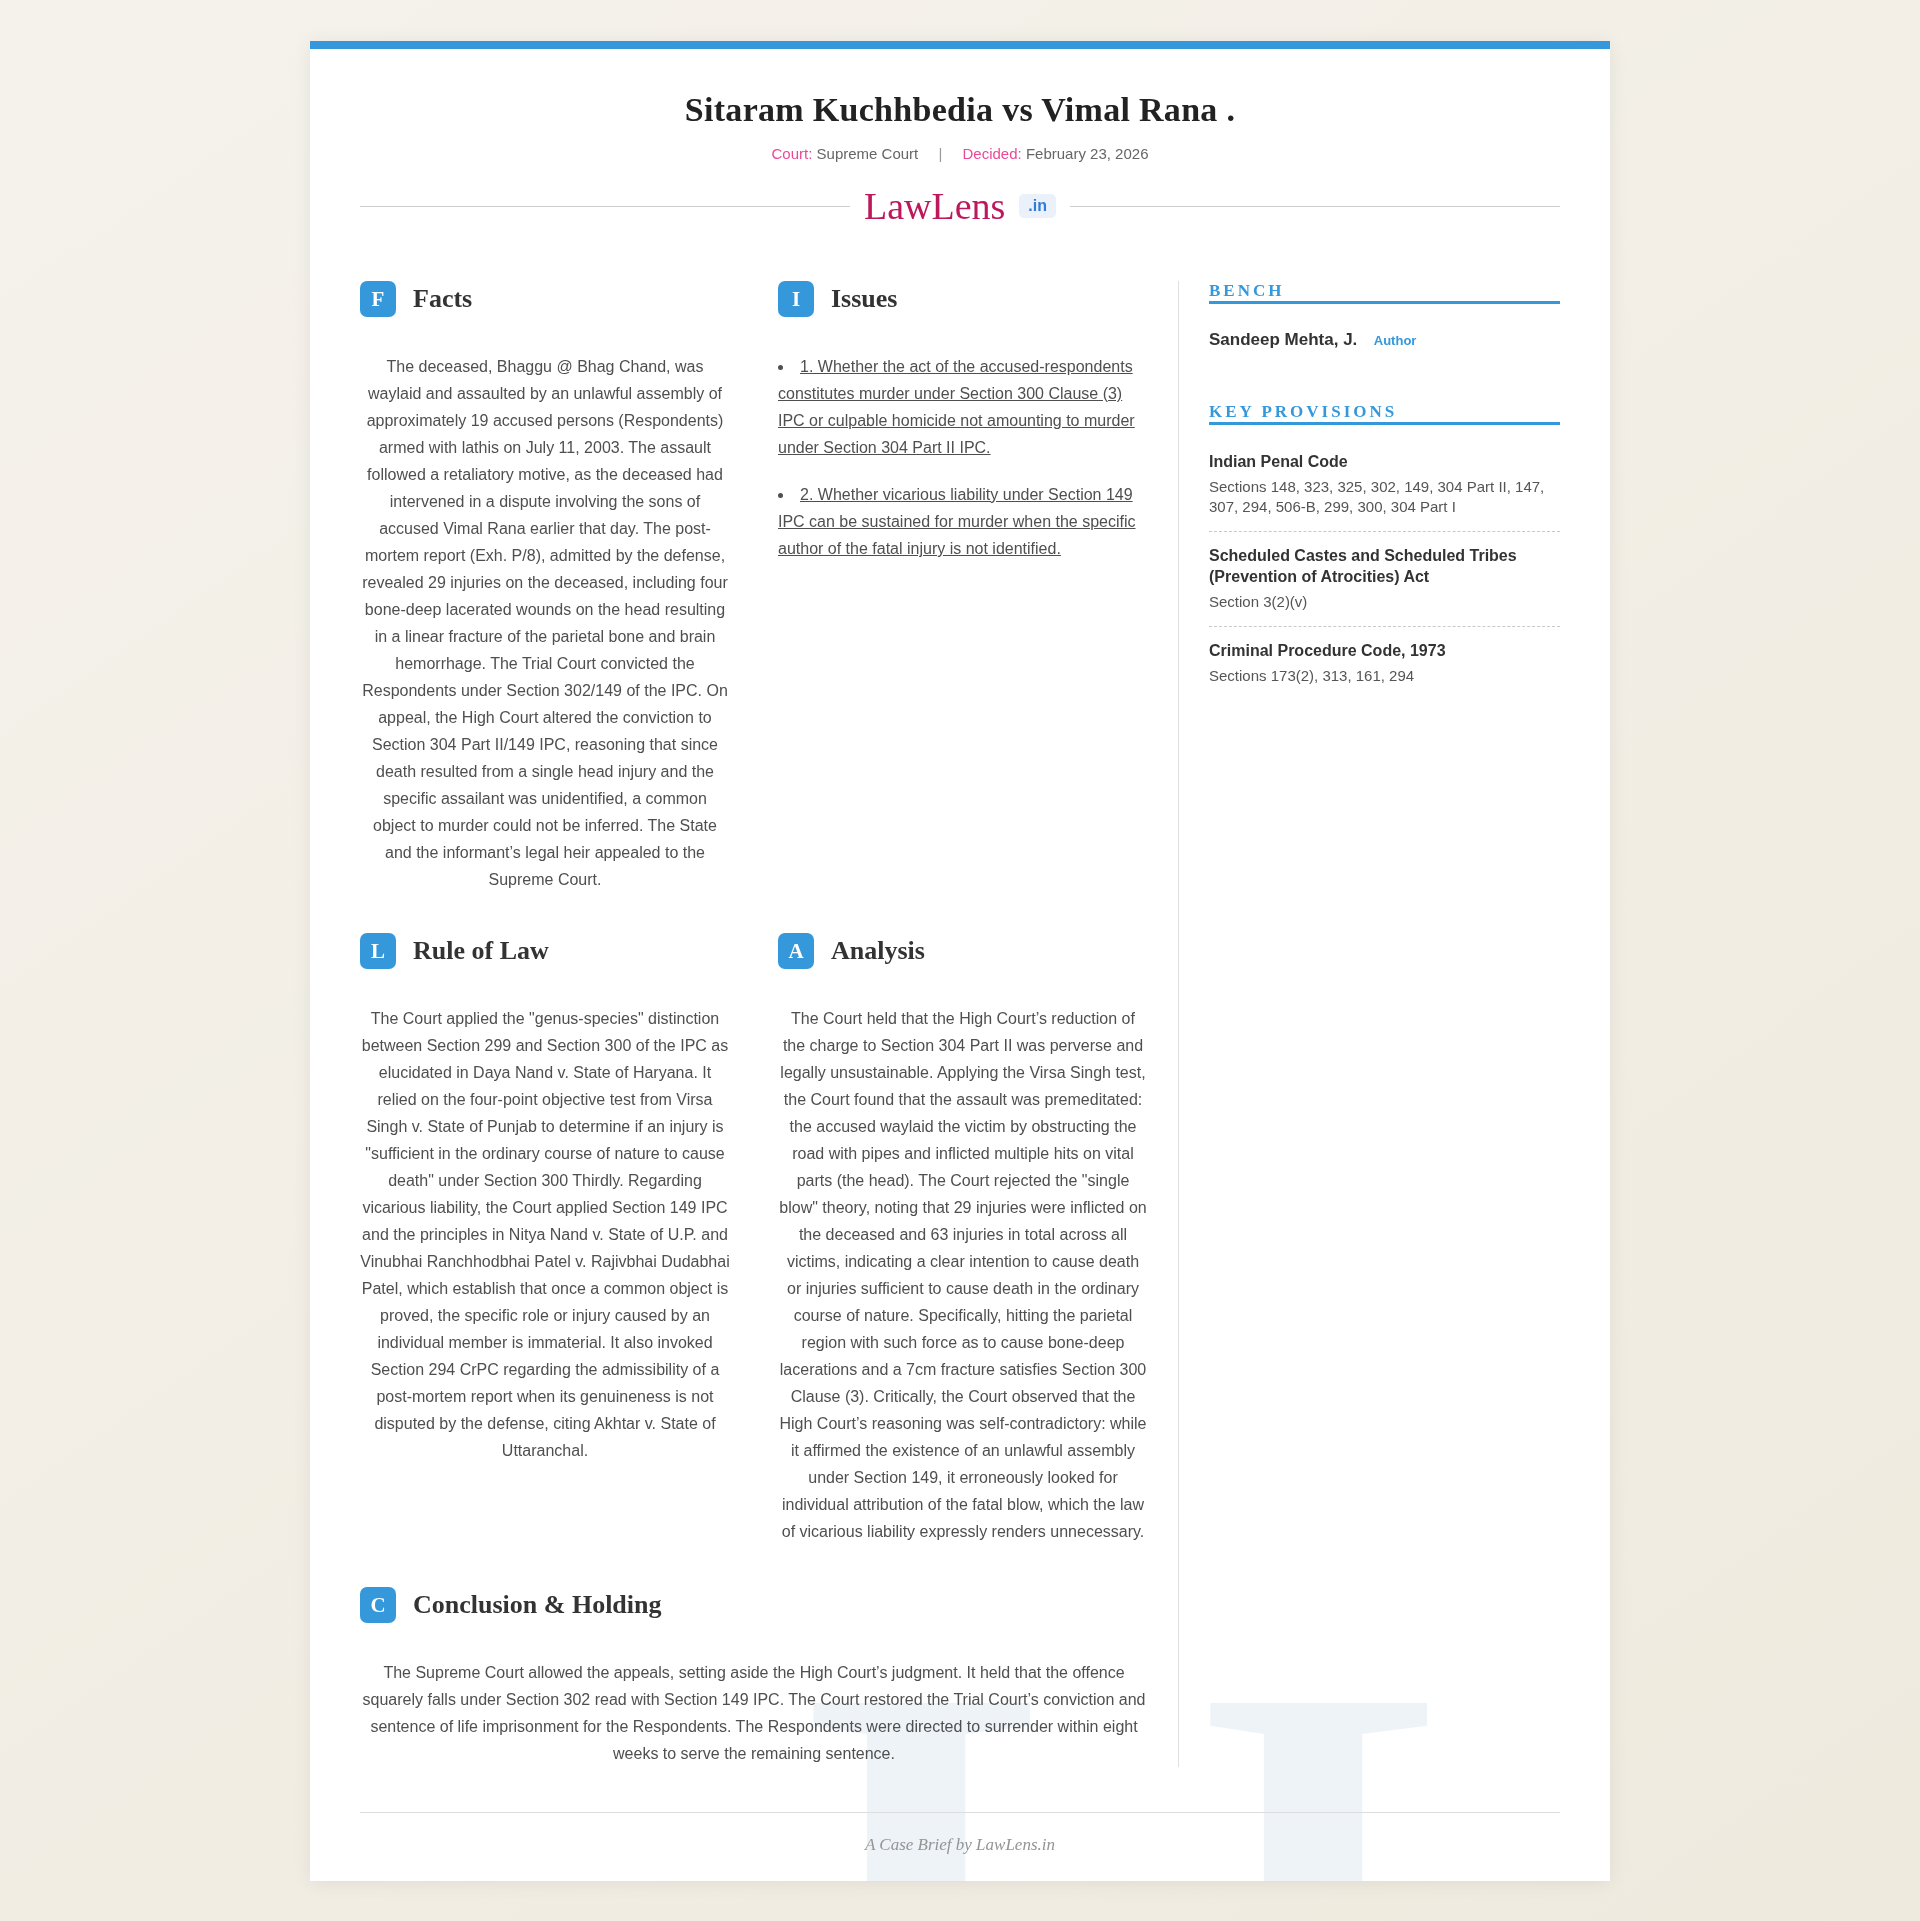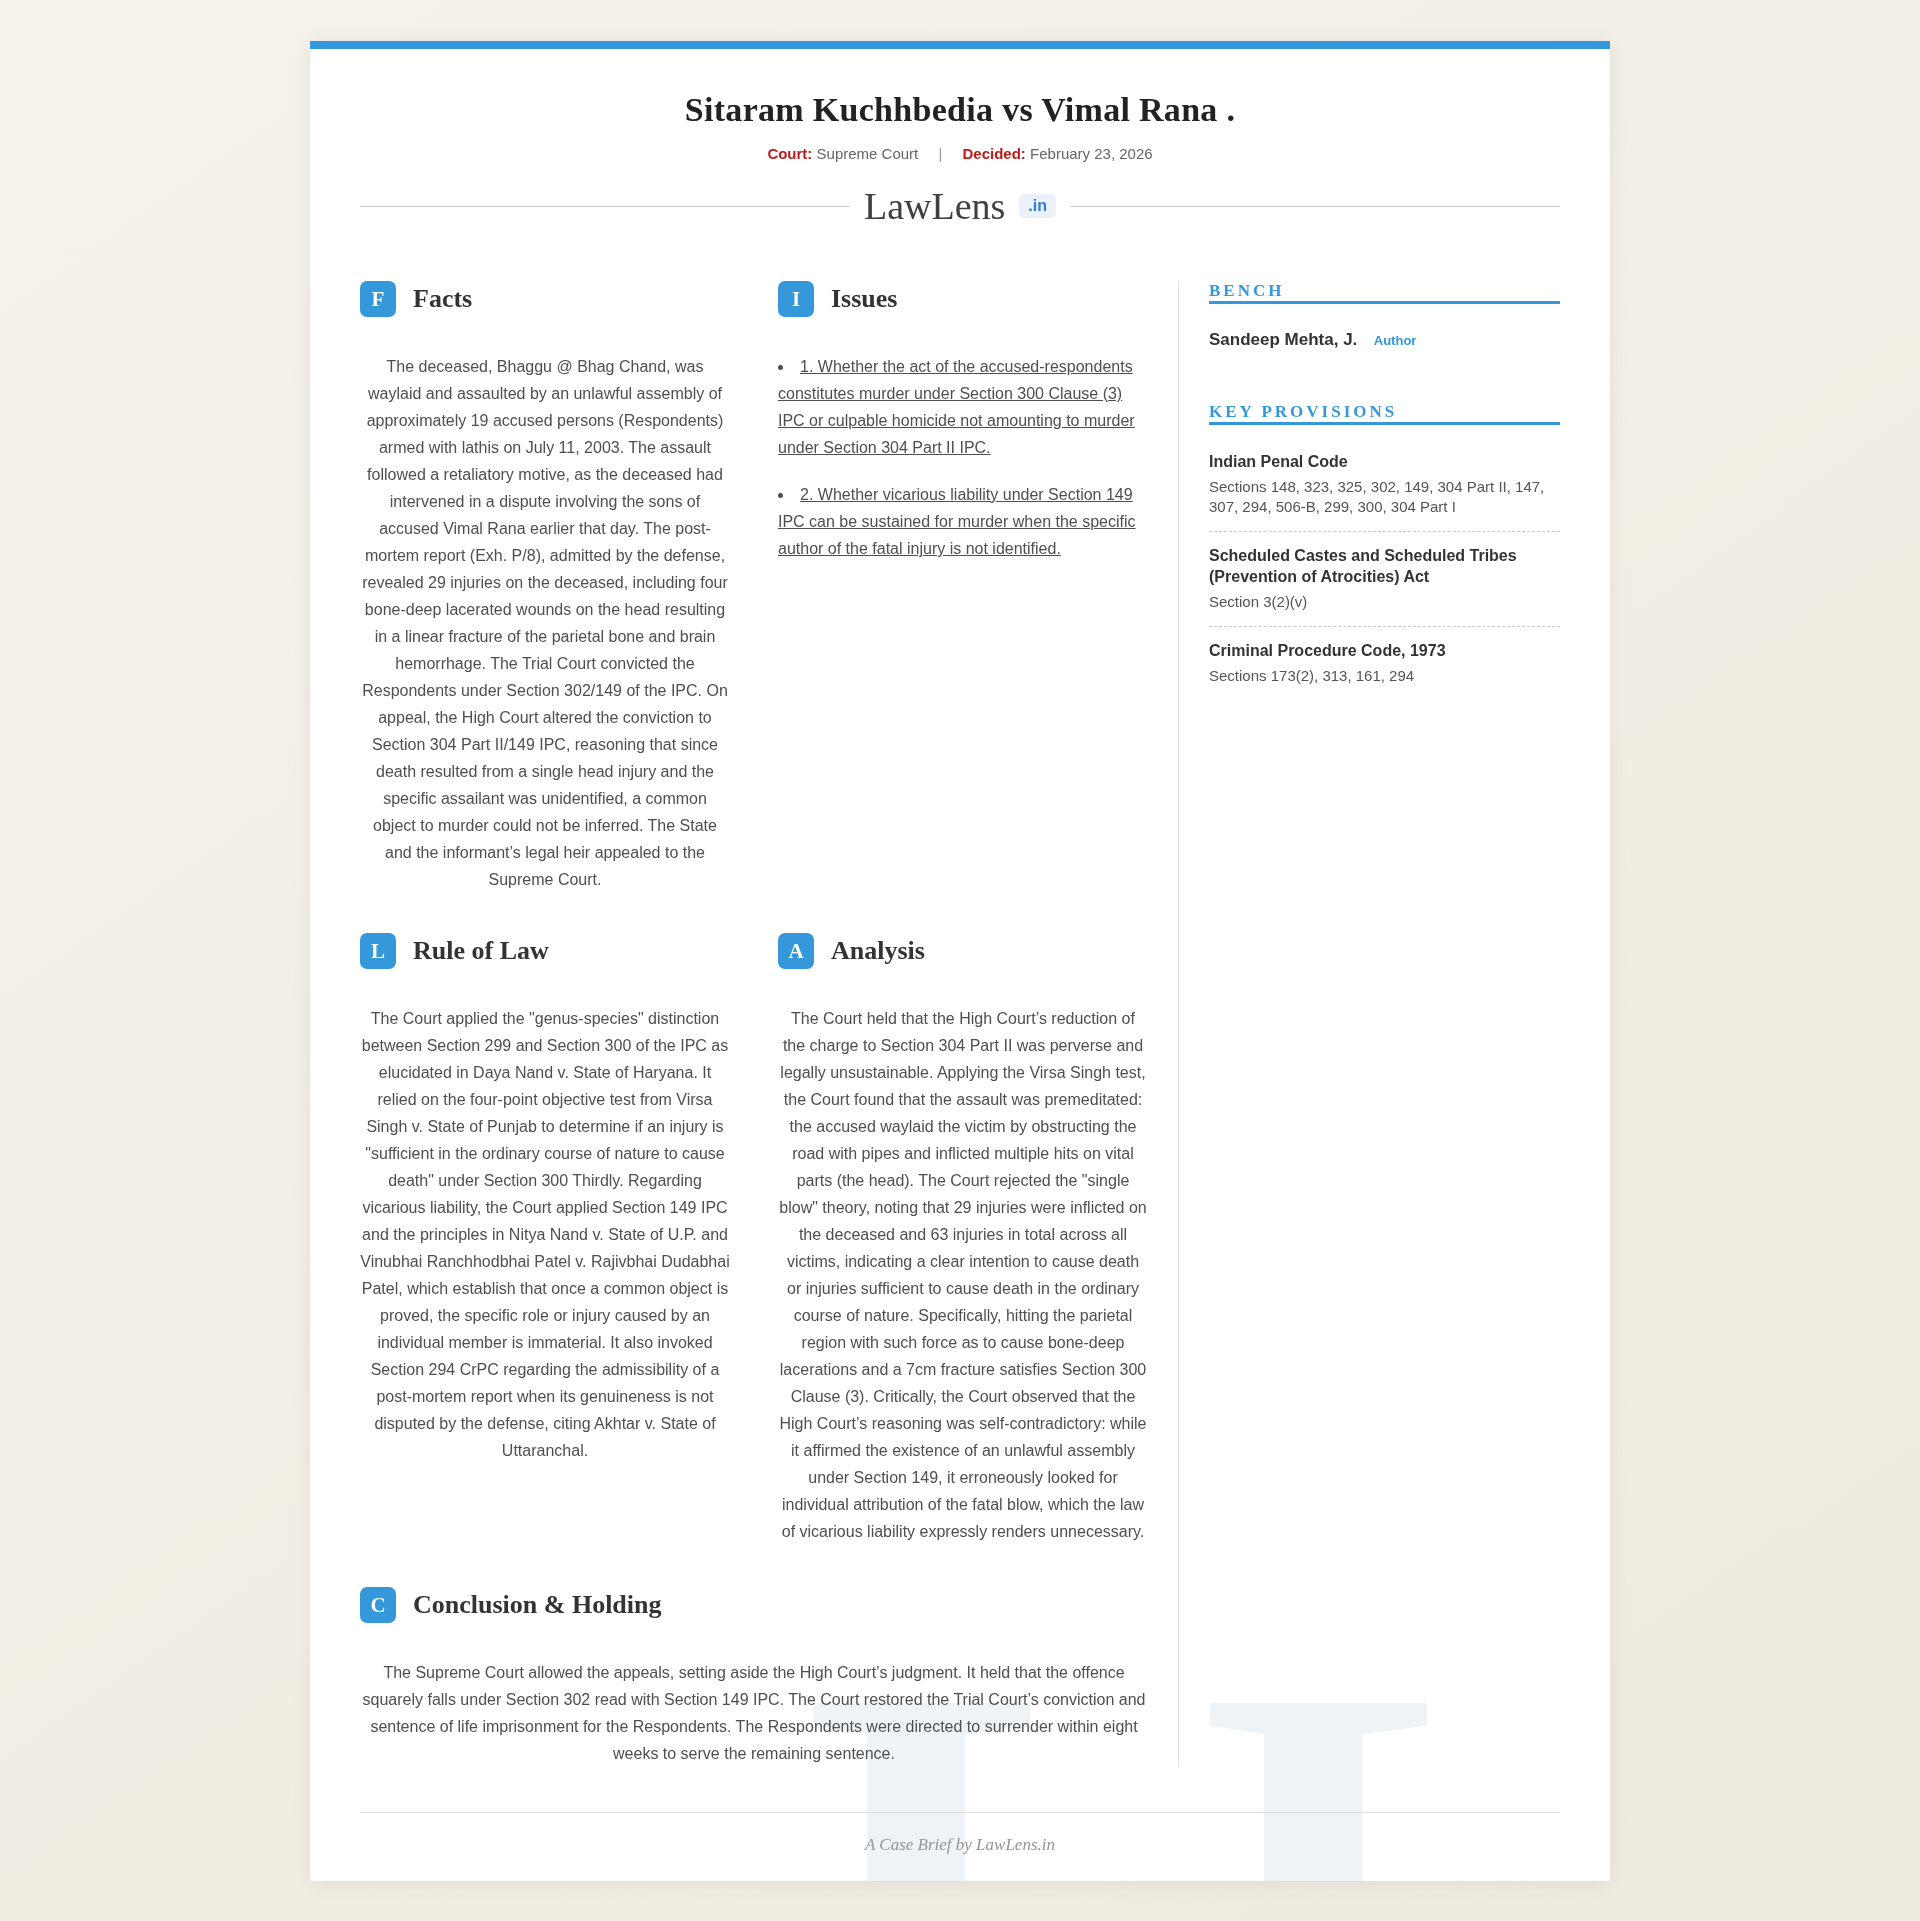--- a/index.html
+++ b/index.html
@@ -22,27 +22,27 @@
 
   
   header { text-align: center; padding-top: 42px; position: relative; z-index: 1; }
   .case-title {
     font-family: "Liberation Serif", serif;
     font-size: 34px; font-weight: 700; color: #222222;
     letter-spacing: .3px;
     margin-bottom: 16px;
   }
   .meta { font-size: 15px; color: #666; }
-  .meta .lab { font-weight: 700; color: #b91c1c; text-align: right; }
+  .meta .lab { font-weight: 400; color: #ec4899; text-align: right; }
   .meta .pipe { margin: 0 16px; color: #999; }
   .brandrow { display: flex; align-items: center; gap: 14px; margin: 25px 50px 0; }
   .rule-line { flex: 1; border-top: 1px solid #cccccc; }
   .brand {
     font-family: "Liberation Serif", serif;
-    font-size: 38px; color: #404040; line-height: 1;
+    font-size: 38px; color: #be185d; line-height: 1;
   }
   .tld {
     font-size: 16px; font-weight: 700; color: #2e7cd6;
     background: #eaf1fb; padding: 4px 9px; border-radius: 5px; line-height: 1;
   }
 
   
   .content { display: flex; align-items: stretch; padding: 56px 50px 0; position: relative; z-index: 1; }
   main { flex: 0 0 788px; width: 788px; }
   .grid2 { display: grid; grid-template-columns: 370px 370px; column-gap: 48px; row-gap: 40px; }

